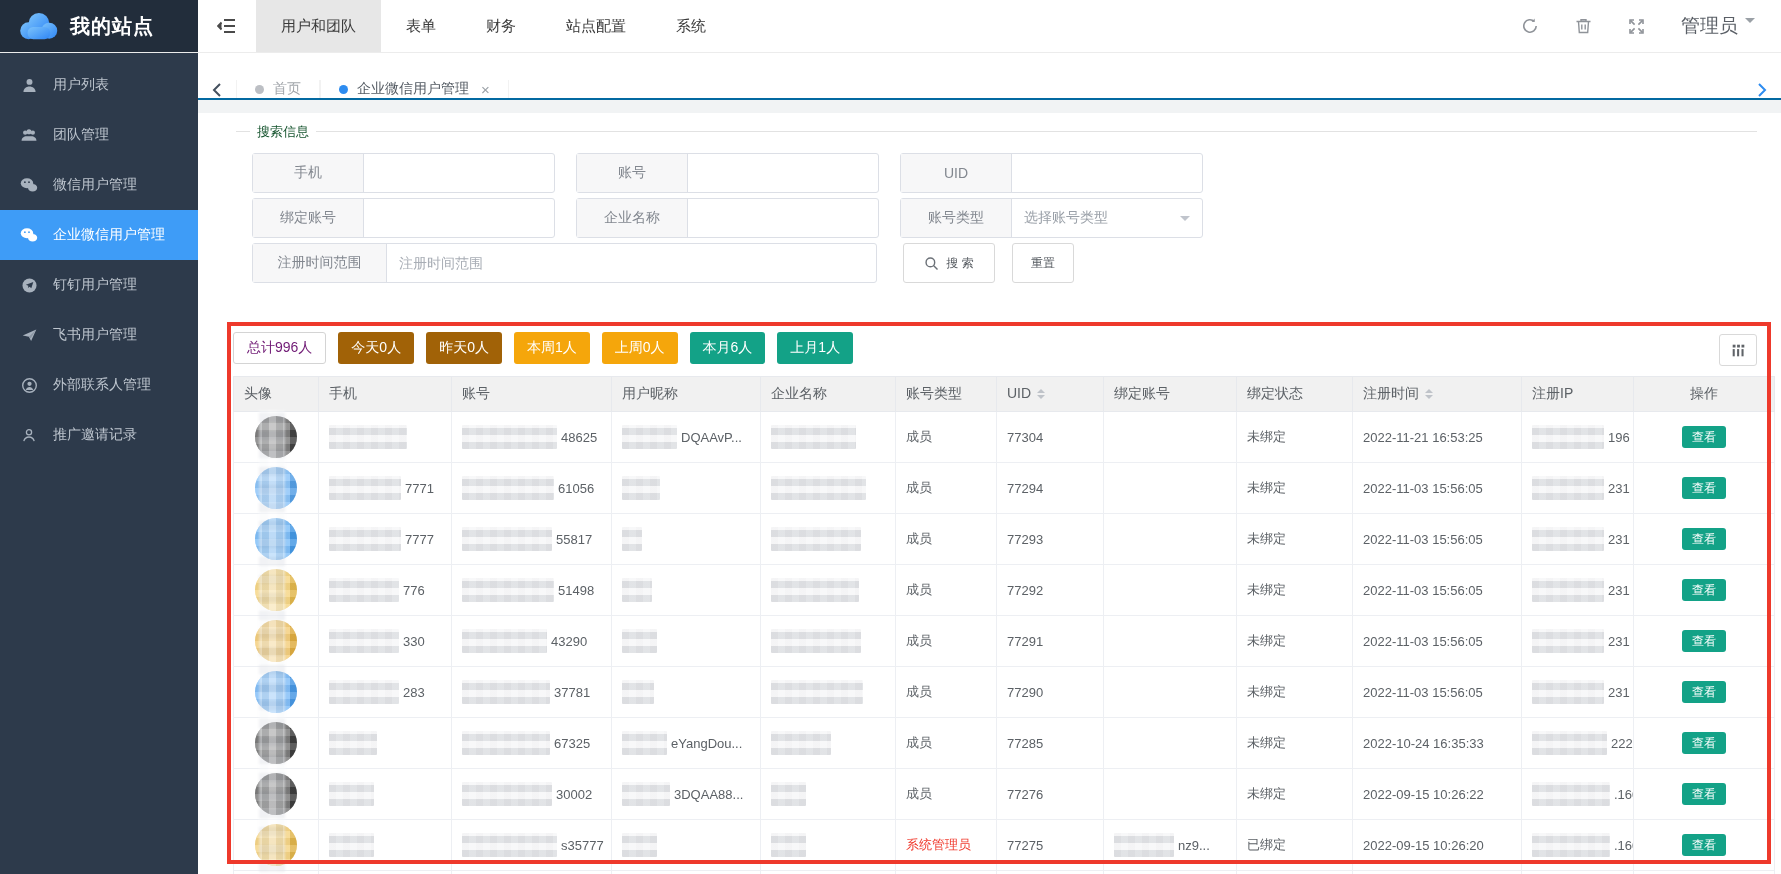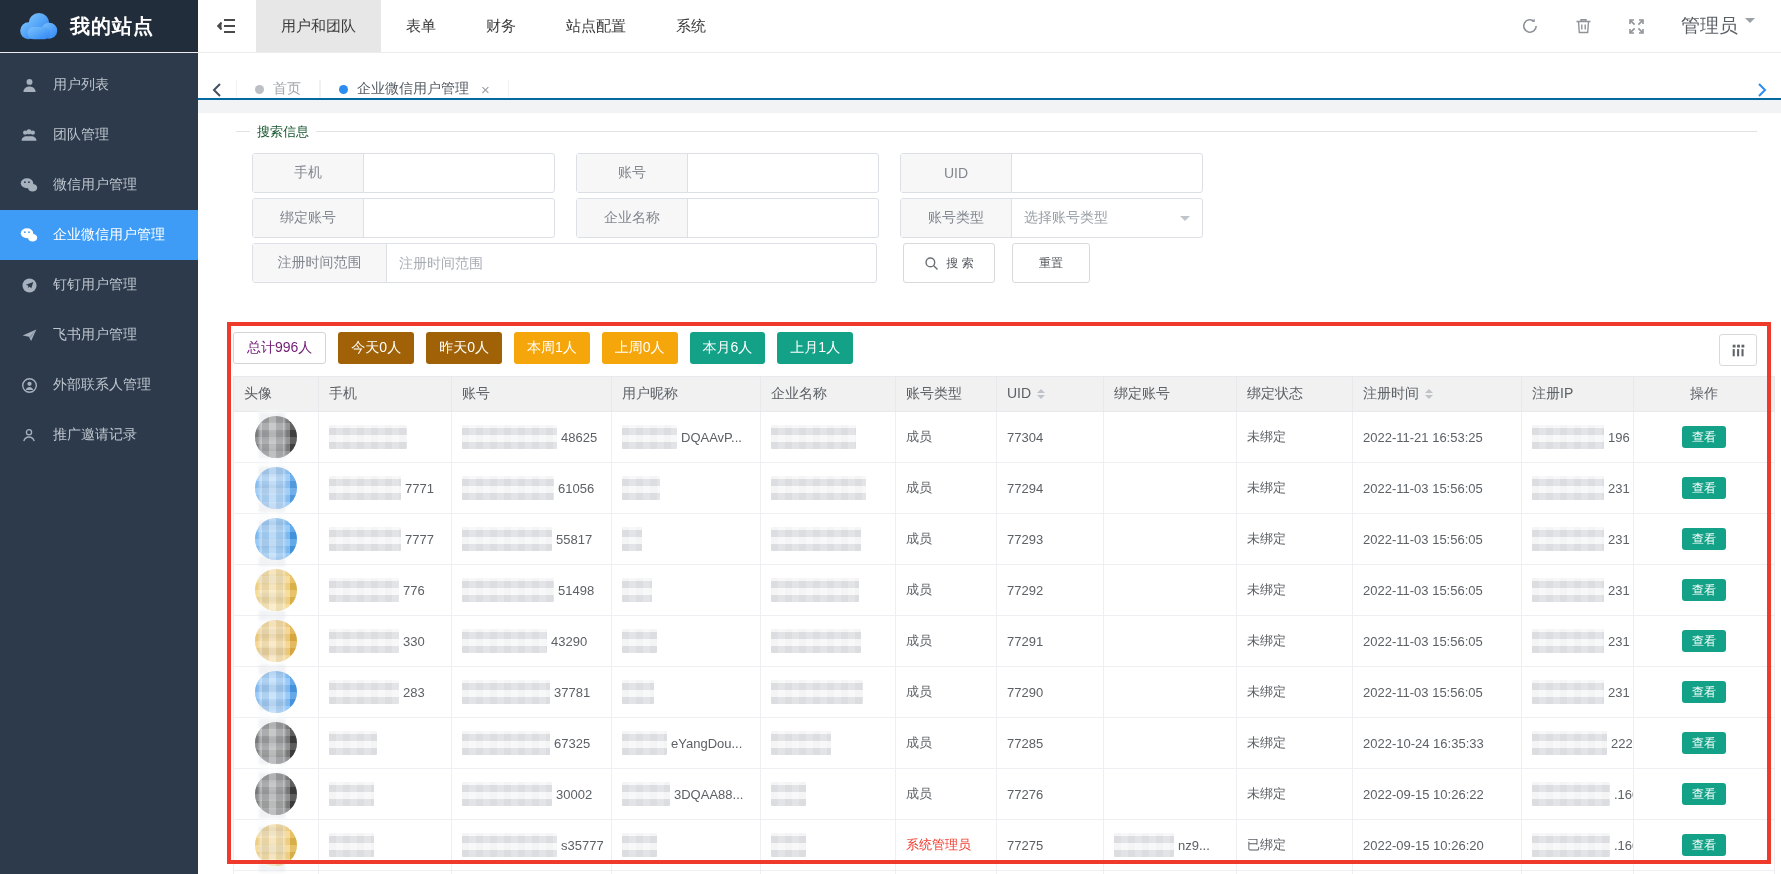--- a/index.html
+++ b/index.html
@@ -46,21 +46,21 @@
   .group{display:flex;border:1px solid #dcdfe6;border-radius:3px;height:40px;box-sizing:border-box;background:#fff;margin-right:21px}
   .g-label{width:111px;background:#f7f7f8;border-right:1px solid #dcdfe6;display:flex;align-items:center;justify-content:center;color:#82878f;font-size:14px;box-sizing:border-box}
   .g-label.wide{width:134px}
   .g-input{width:190px;border:none;outline:none;padding:0 12px;font-size:14px;color:#333;box-sizing:border-box;background:transparent}
   .g-input.wide{width:489px}
   .g-input::placeholder{color:#a8adb5}
   .g-select{width:190px;display:flex;align-items:center;justify-content:space-between;padding:0 12px;color:#9aa0a8;font-size:14px;box-sizing:border-box;cursor:pointer}
   .sel-caret{width:0;height:0;border:5px solid transparent;border-top-color:#c0c4cc;margin-top:5px}
   .btn{height:40px;border:1px solid #d9d9d9;background:#fff;border-radius:3px;color:#565b61;font-size:12px;display:inline-flex;align-items:center;justify-content:center;cursor:pointer;box-sizing:border-box}
   .btn-search{width:92px;gap:7px;margin-left:5px}
-  .btn-reset{width:78px;margin-left:17px}
+  .btn-reset{width:62px;margin-left:17px}
   
   .grid-area{position:absolute;left:227px;top:322px;width:1544px;bottom:0;padding:10px 6px 0 6px;box-sizing:border-box}
   .stats-row{display:flex;align-items:center;height:32px}
   .chip{height:32px;display:inline-flex;align-items:center;padding:0 13px;border-radius:3px;font-size:14px;color:#fff;margin-right:12px;cursor:pointer;box-sizing:border-box}
   .chip.plain{background:#fff;border:1px solid #d4d4d4;color:#701a75}
   .chip.blue{background:#a16207}
   .chip.orange{background:#f5a60b}
   .chip.green{background:#13a287}
   .col-btn{position:absolute;top:12px;right:14px;width:36px;height:30px;border:1px solid #d9d9d9;border-radius:3px;display:flex;align-items:center;justify-content:center;cursor:pointer;background:#fff}
   table.data{border-collapse:collapse;table-layout:fixed;width:1532px;margin-top:12px}

